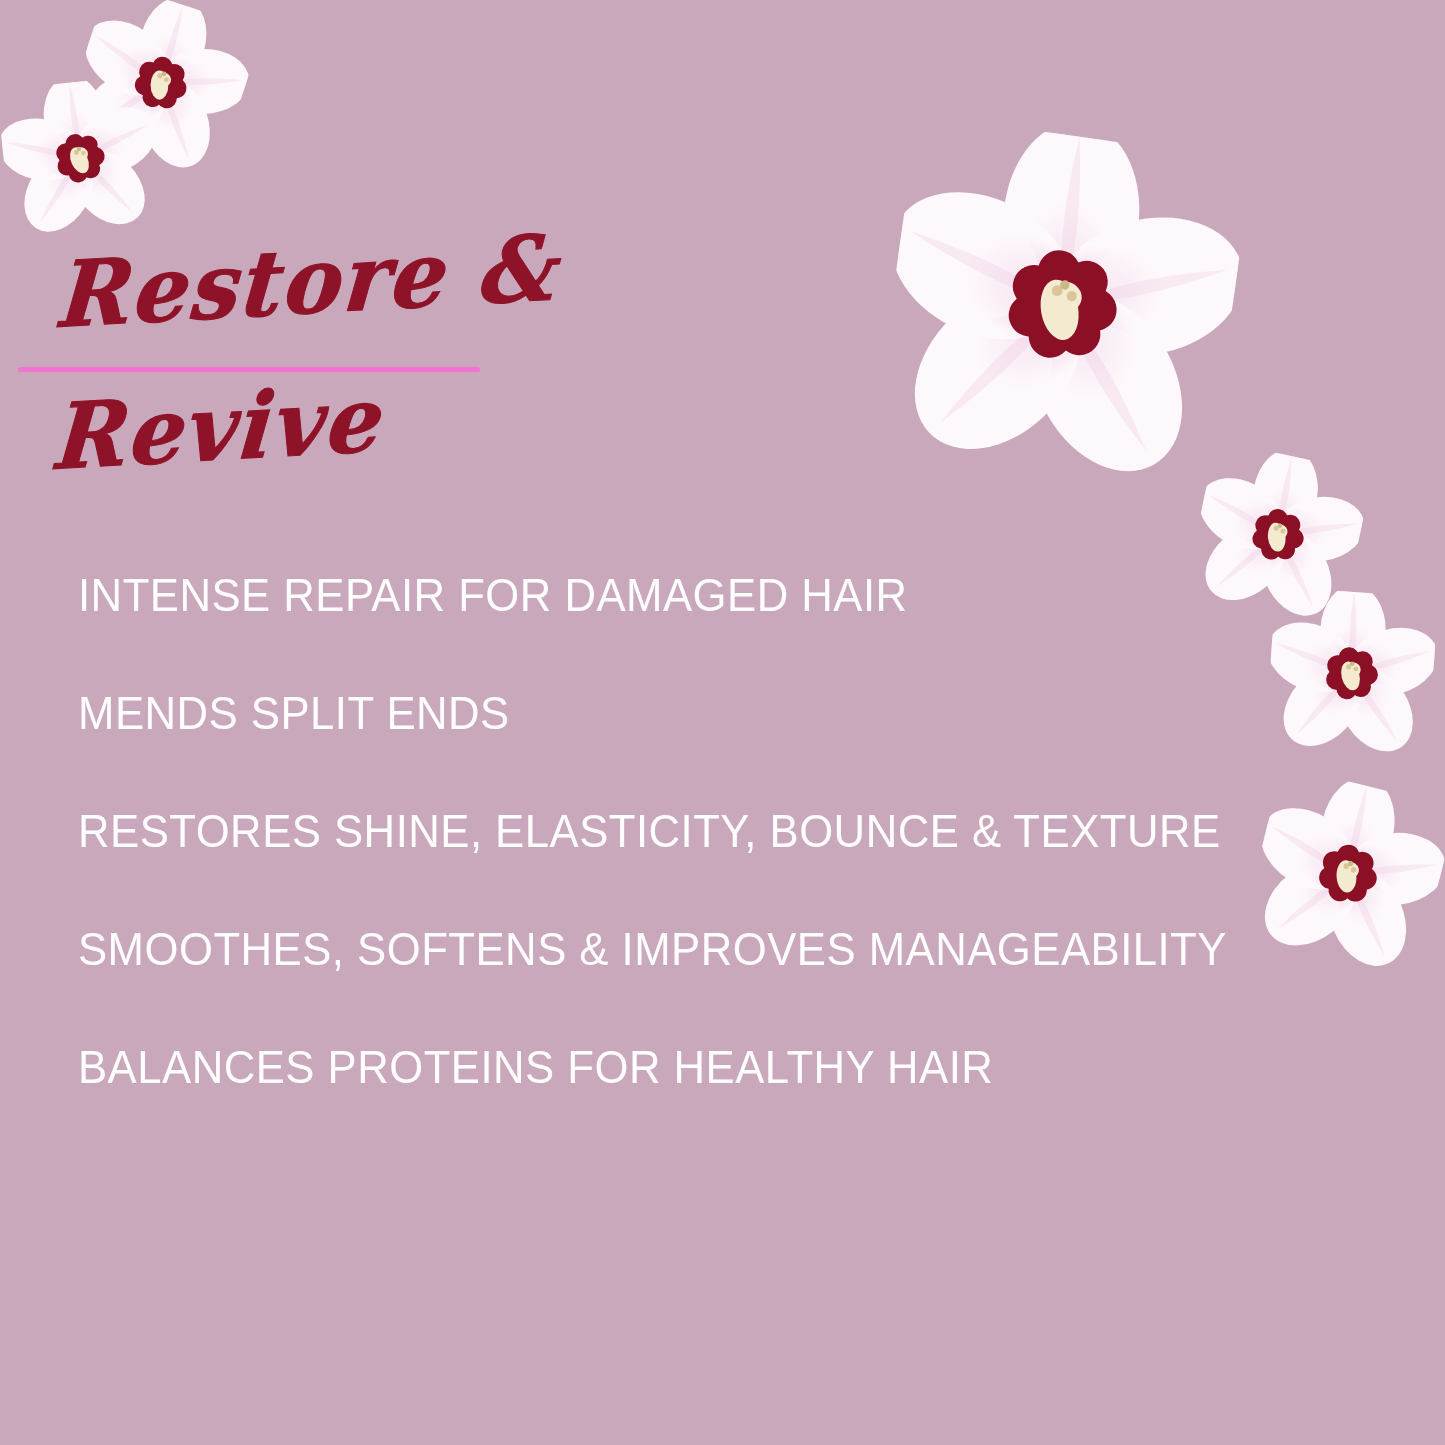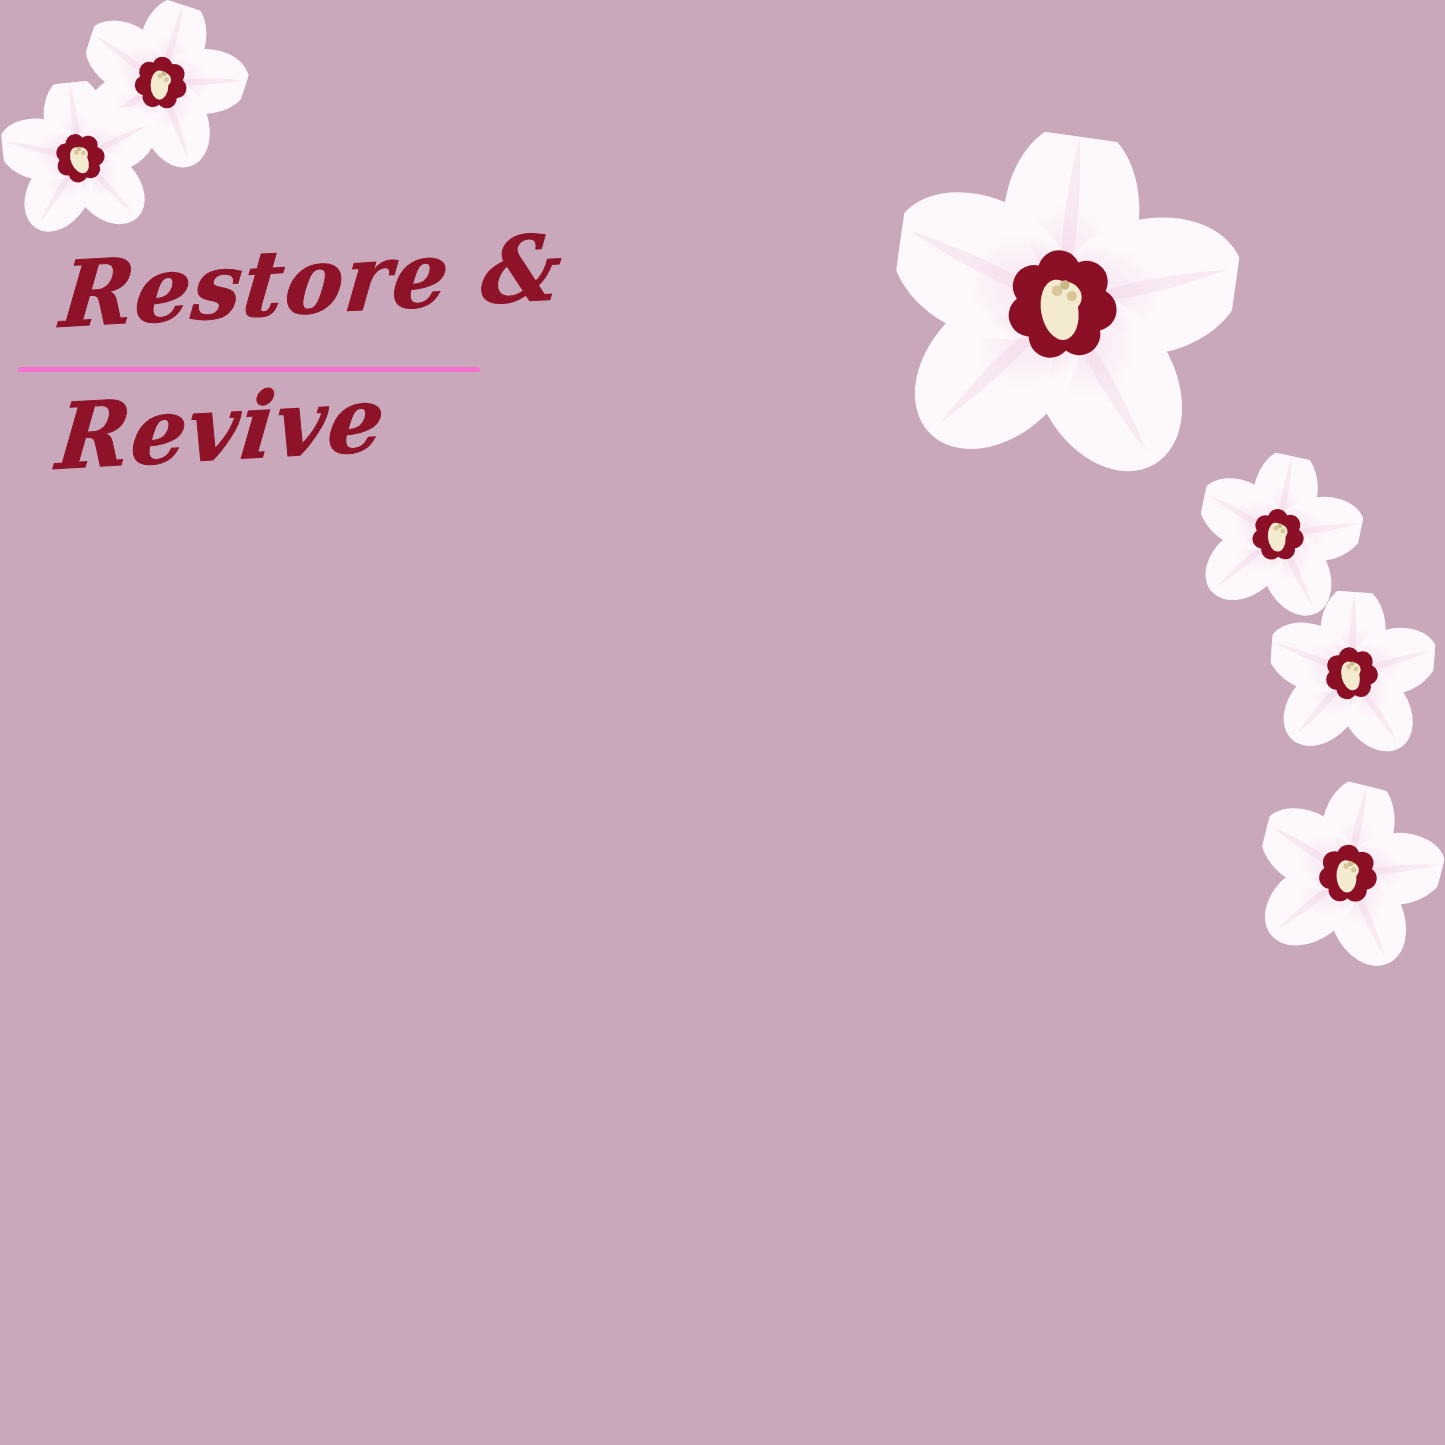--- a/index.html
+++ b/index.html
@@ -410,14 +410,21 @@
   </svg>
       </div>
     </div>
 
   <div id="title-block">
     <div class="script-line" id="title-line-1" style="color: rgb(142, 19, 40); -webkit-text-stroke: 1px rgb(142, 19, 40);">Restore &amp;</div>
     <div id="title-divider" style="background: rgb(244, 114, 208);"></div>
     <div class="script-line" id="title-line-2" style="color: rgb(142, 19, 40); -webkit-text-stroke: 1px rgb(142, 19, 40);">Revive</div>
   </div>
 
+  <div id="benefits">
+    <span class="benefit-line" style="color: rgb(255, 255, 255);">INTENSE REPAIR FOR DAMAGED HAIR</span>
+    <span class="benefit-line" style="color: rgb(255, 255, 255);">MENDS SPLIT ENDS</span>
+    <span class="benefit-line" style="color: rgb(255, 255, 255);">RESTORES SHINE, ELASTICITY, BOUNCE &amp; TEXTURE</span>
+    <span class="benefit-line" style="color: rgb(255, 255, 255);">SMOOTHES, SOFTENS &amp; IMPROVES MANAGEABILITY</span>
+    <span class="benefit-line" style="color: rgb(255, 255, 255);">BALANCES PROTEINS FOR HEALTHY HAIR</span>
+  </div>
 
 </div>
 
 </body></html>

